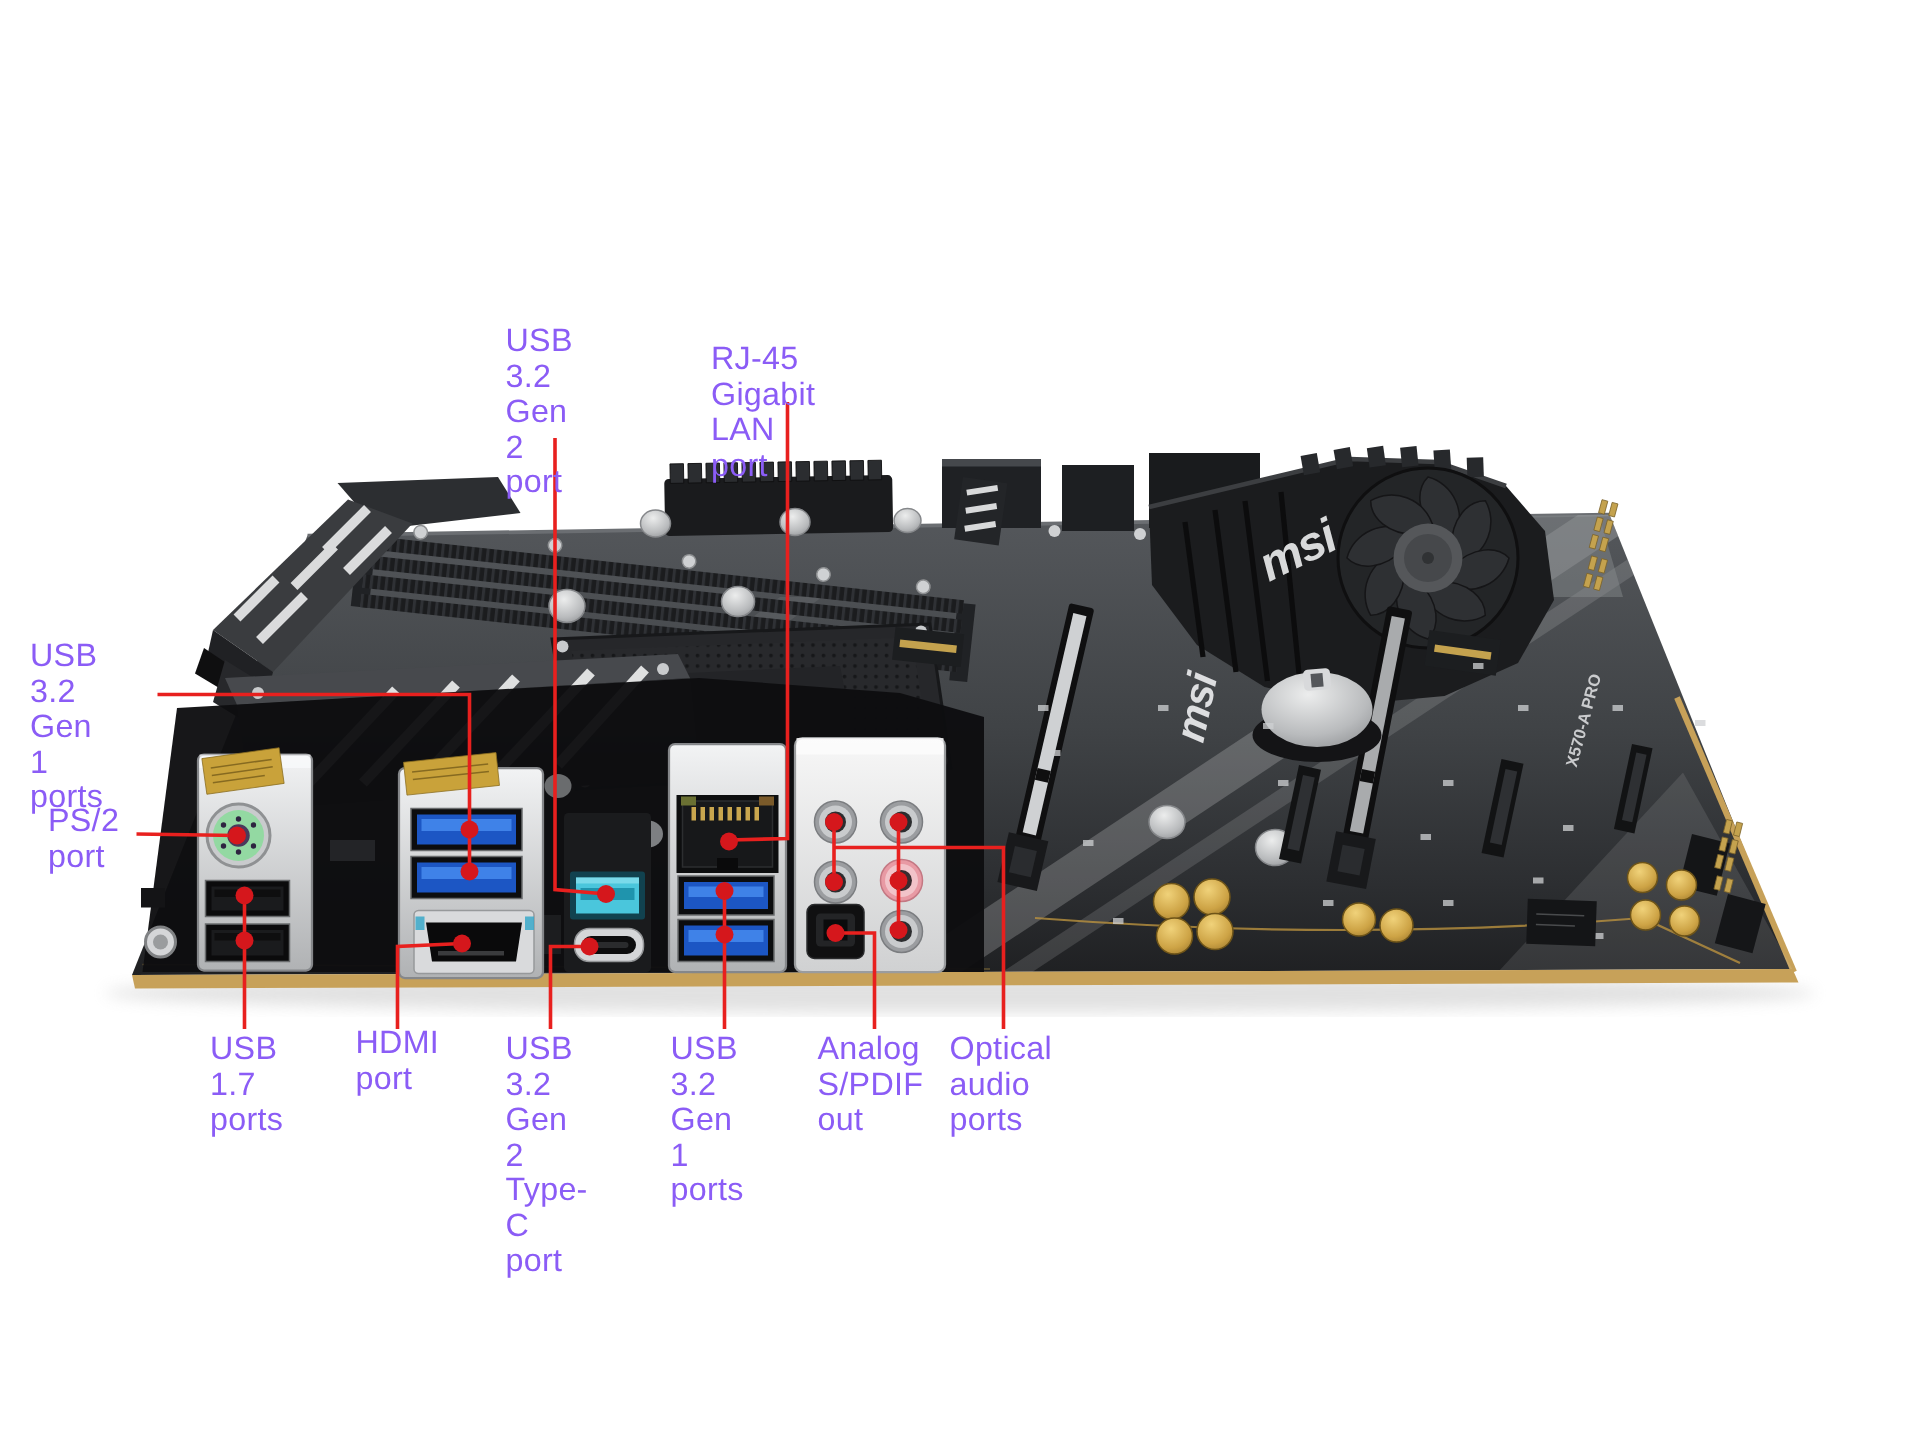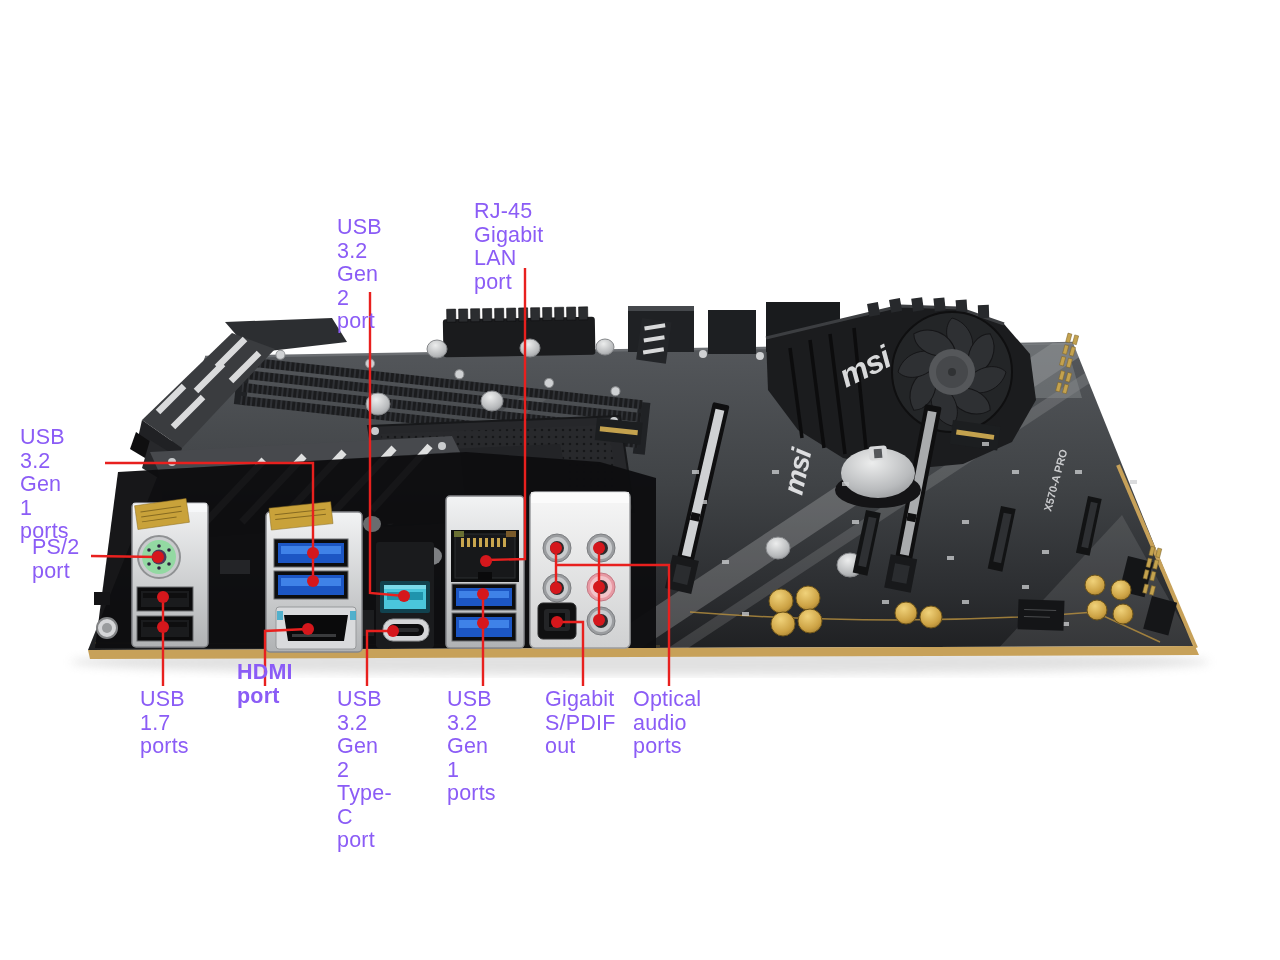--- a/index.html
+++ b/index.html
@@ -522,40 +522,40 @@
       <circle cx="599" cy="548" r="6" fill="#d5171c"></circle>
       <circle cx="556" cy="588" r="6" fill="#d5171c"></circle>
       <circle cx="599" cy="587" r="6" fill="#d5171c"></circle>
       <circle cx="599" cy="620" r="6" fill="#d5171c"></circle>
     </svg>
 
 <div id="labels" class="layer">
       <div class="lbl" style="left: 337px; top: 216px;">USB 3.2
 Gen 2
 port</div>
-      <div class="lbl" style="left: 474px; top: 200px;">RJ-45 Gigabit
+      <div class="lbl" style="left: 474px; top: 228px;">RJ-45 Gigabit
 LAN port</div>
       <div class="lbl" style="left: 20px; top: 426px;">USB 3.2
 Gen 1
 ports</div>
       <div class="lbl" style="left: 32px; top: 536px;">PS/2
 port</div>
       <div class="lbl" style="left: 140px; top: 688px;">USB
 1.7
 ports</div>
-      <div class="lbl" style="left: 237px; top: 661px; font-weight: bold;">HDMI
+      <div class="lbl" style="left: 237px; top: 684px;">HDMI
 port</div>
       <div class="lbl" style="left: 337px; top: 688px;">USB 3.2
 Gen 2
 Type-C
 port</div>
       <div class="lbl" style="left: 447px; top: 688px;">USB 3.2
 Gen 1
 ports</div>
-      <div class="lbl" style="left: 545px; top: 688px;">Gigabit
+      <div class="lbl" style="left: 545px; top: 688px;">Analog
 S/PDIF
 out</div>
       <div class="lbl" style="left: 633px; top: 688px;">Optical
 audio
 ports</div>
     </div>
 
 </div>
 
 </body></html>

